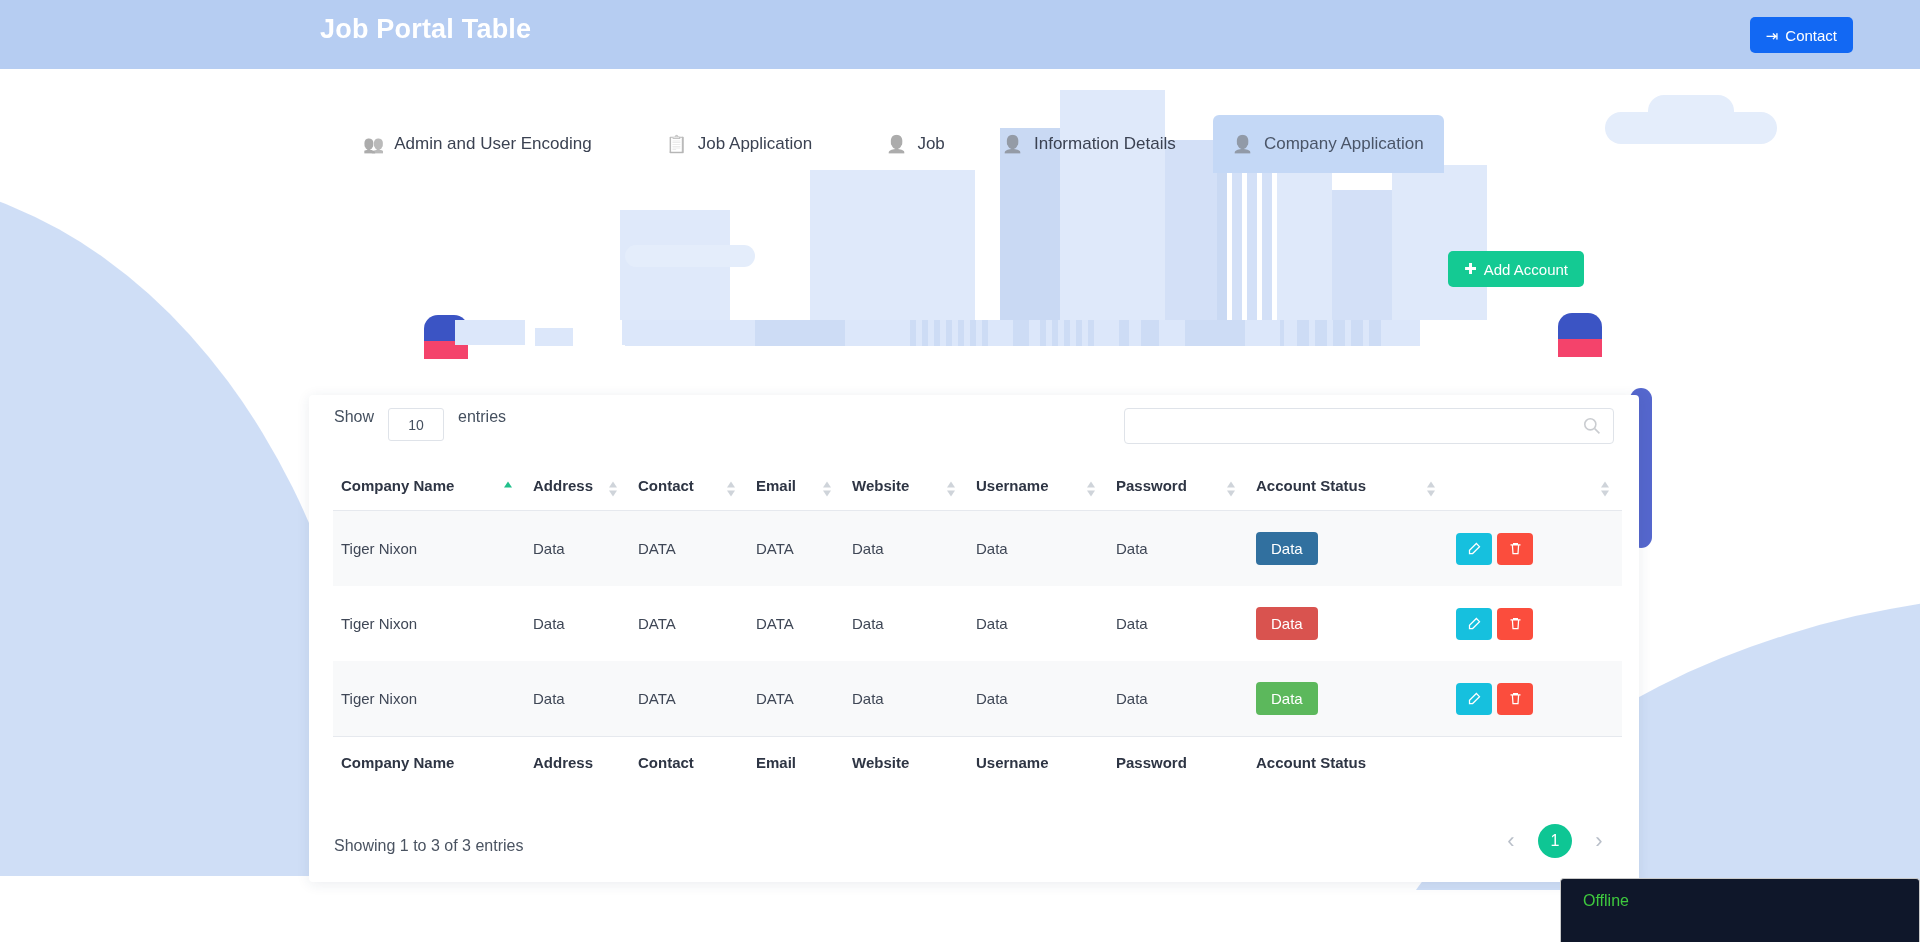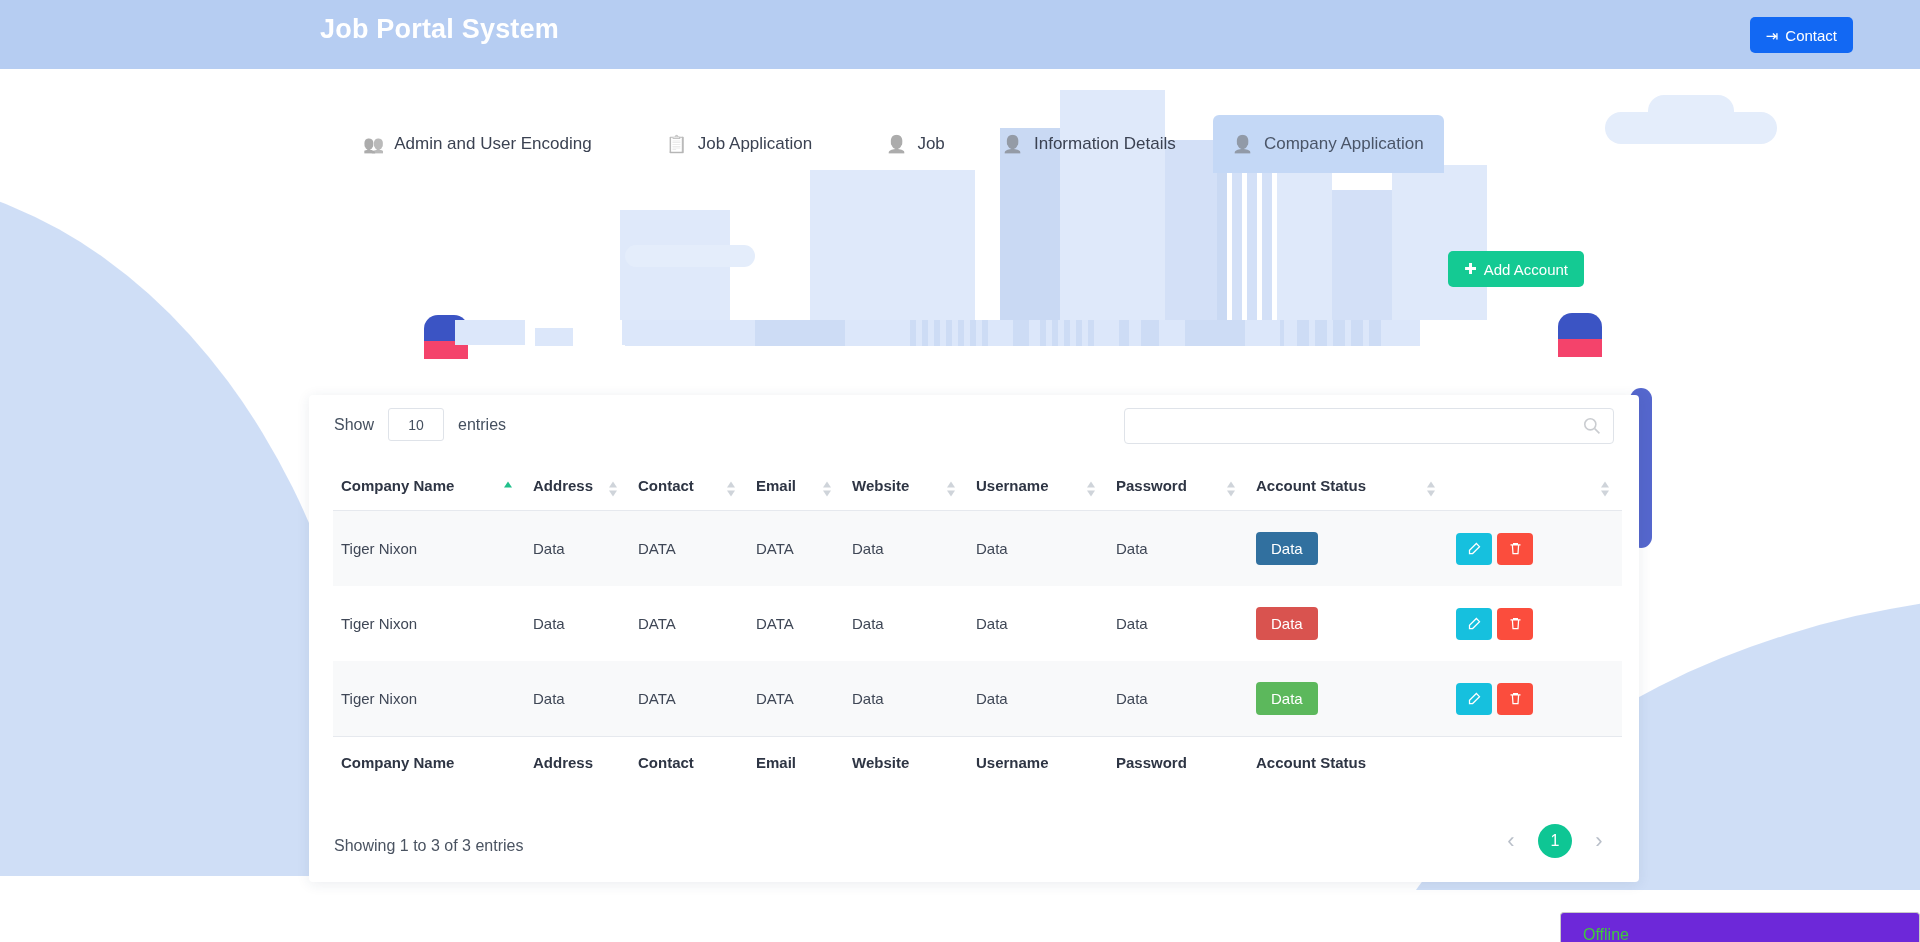--- a/index.html
+++ b/index.html
@@ -136,21 +136,21 @@
     width: 1330px; height: 487px;
     background: #ffffff;
     border-radius: 4px;
     box-shadow: 0 2px 14px rgba(30,50,90,.09);
     z-index: 3;
   }
 
   .card-top {
     position: absolute; left: 25px; top: 13px; right: 25px; height: 42px;
   }
-  .length-ctl { display: flex; align-items: center; gap: 14px; font-size: 16px; color: #45505f; }
+  .length-ctl { display: flex; align-items: flex-start; gap: 14px; font-size: 16px; color: #45505f; }
   .length-ctl input {
     width: 56px; height: 33px; text-align: center;
     font-size: 14px; color: #45505f; font-family: inherit;
     border: 1px solid #dfe3e9; border-radius: 3px;
     background: #fff; outline: none;
   }
   .search-wrap {
     position: absolute; right: 0; top: 0;
     width: 490px; height: 36px;
   }
@@ -231,22 +231,22 @@
   .pg-num {
     width: 34px; height: 34px; border-radius: 50%;
     background: #0ec694; color: #fff;
     display: flex; align-items: center; justify-content: center;
     font-size: 16px; cursor: pointer; border: none; font-family: inherit;
   }
 
   
   .offline {
     position: absolute; left: 1560px; bottom: 0;
-    width: 360px; height: 30px;
-    background: #6d28d9;
+    width: 360px; height: 64px;
+    background: #0f172a;
     border: 1px solid #c9c9c9; border-bottom: none;
     border-radius: 4px 4px 0 0;
     z-index: 9;
   }
   .offline span {
     position: absolute; left: 22px; top: 13px;
     font-size: 16px; color: #3ec93e;
   }
 </style>
 </head>
@@ -324,21 +324,21 @@
   </div>
   <div class="band" style="left:455px; top:320px; width:70px; height:25px;"></div>
   <div class="band" style="left:535px; top:328px; width:38px; height:18px;"></div>
   <div class="flag" style="left:1558px; top:313px;">
     <span class="f-blue"></span>
       <span class="f-red"></span>
   </div>
   <div class="band" style="left:1630px; top:388px; width:22px; height:160px; border-radius:11px; background:#4257c8; opacity:.9;"></div>
 
   <div class="topbar">
-    <div class="brand">Job Portal System</div>
+    <div class="brand">Job Portal Table</div>
     <button class="logout-btn">
       <span class="ic">⇥</span>
       <span>Contact</span>
     </button>
   </div>
 
   <div class="tabs">
     <div class="tab">
       <span class="tic">👥</span>
       <span>Admin and User Encoding</span>

